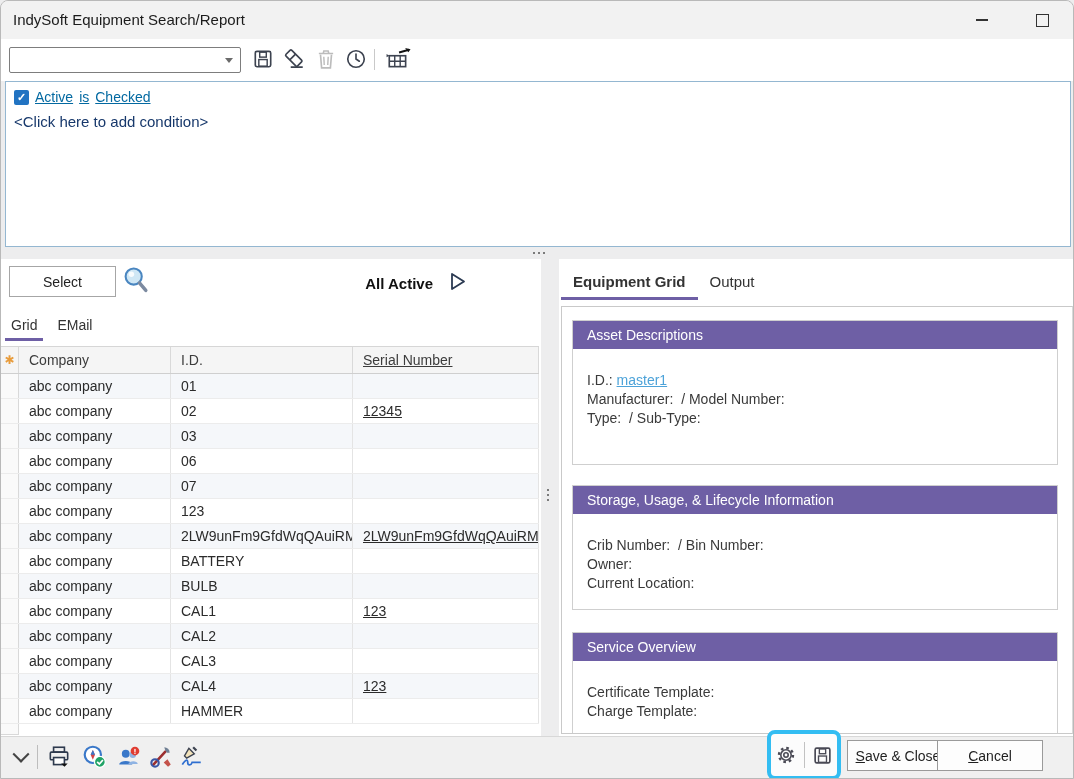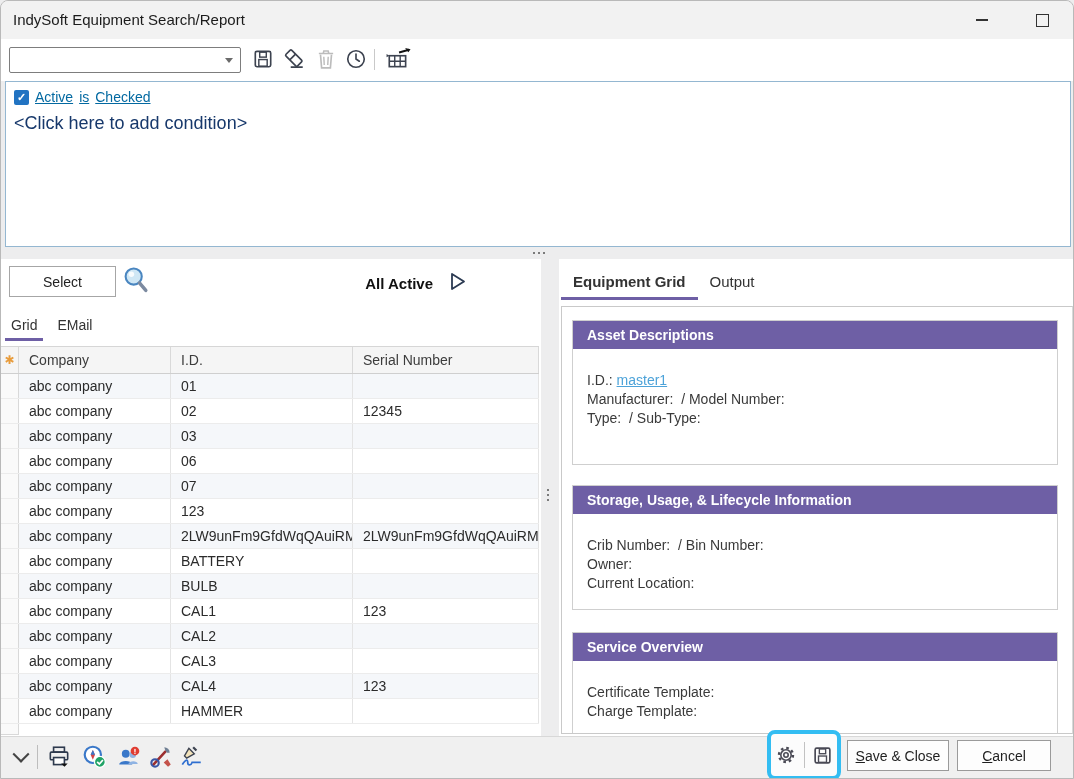--- a/index.html
+++ b/index.html
@@ -22,21 +22,21 @@
   .combo input { position:absolute; left:4px; top:1px; width:200px; height:22px; border:none; outline:none; font-size:14px; font-family:inherit; }
   .combo .caret { position:absolute; right:7px; top:10px; width:0; height:0; border-left:4px solid transparent; border-right:4px solid transparent; border-top:5px solid #6b6b6b; }
   .tb-icon { position:absolute; top:7px; width:26px; height:26px; display:flex; align-items:center; justify-content:center; }
   .tb-sep { position:absolute; top:10px; width:1px; height:21px; background:#c9c9c9; }
 
   
   .cond-panel { position:absolute; left:4px; top:80px; width:1066px; height:166px; background:#fff; border:1px solid #94b7d1; }
   .cond-row1 { position:absolute; left:8px; top:7px; display:flex; align-items:center; gap:6px; }
   .checkbox { width:15px; height:15px; background:#2173c2; border-radius:2px; color:#fff; font-size:11px; font-weight:bold; display:flex; align-items:center; justify-content:center; }
   .cond-word { color:#0369a1; font-size:14px; text-decoration:underline; cursor:pointer; }
-  .cond-add { position:absolute; left:8px; top:31px; color:#17386b; font-size:18px; cursor:pointer; }
+  .cond-add { position:absolute; left:8px; top:31px; color:#17386b; font-size:15px; cursor:pointer; }
 
   
   .h-split { position:absolute; left:527px; top:248px; width:22px; height:8px; display:flex; gap:3px; align-items:center; justify-content:center; cursor:row-resize; }
   .h-split i, .v-split i { width:2px; height:2px; background:#555; border-radius:50%; display:block; }
   .v-split { position:absolute; left:543px; top:483px; width:8px; height:22px; display:flex; flex-direction:column; gap:3px; align-items:center; justify-content:center; cursor:col-resize; }
 
   
   .left-card { position:absolute; left:0; top:258px; width:540px; height:477px; background:#fff; }
   .select-btn { position:absolute; left:8px; top:7px; width:107px; height:31px; background:#fff; border:1px solid #a6a6a6; font-size:14px; color:#222; display:flex; align-items:center; justify-content:center; cursor:pointer; }
   .search-ic { position:absolute; left:121px; top:6px; width:28px; height:30px; cursor:pointer; }
@@ -49,46 +49,46 @@
   .tabs-right .tab.active { font-weight:bold; }
   .tabs-right .tab.active::after { left:0; right:0; }
 
   
   .grid { position:absolute; left:0; top:87px; width:538px; }
   .g-head { display:flex; height:28px; background:#f5f5f5; border-top:1px solid #d6d6d6; border-bottom:1px solid #cfcfcf; }
   .g-row { display:flex; height:25px; background:#fff; border-bottom:1px solid #ececec; cursor:pointer; }
   .g-row.alt { background:#f5f7fa; }
   .c-sel { width:18px; border-right:1px solid #d9d9d9; background:#fafafa; flex:none; display:flex; align-items:center; justify-content:center; }
   .g-head .c-sel { background:#f5f5f5; color:#e89c3c; font-size:12px; }
-  .c-company { width:152px; } .c-id { width:182px; } .c-serial { width:186px; border-right:none; }
+  .c-company { width:152px; } .c-id { width:182px; } .c-serial { width:186px; border-right:none;text-decoration:underline; }
   .g-cell { flex:none; border-right:1px solid #e4e4e4; padding:0 0 0 10px; font-size:14px; color:#2b2b2b; display:flex; align-items:center; overflow:hidden; white-space:nowrap; }
   .g-head .g-cell { color:#3c3c3c; border-right:1px solid #d9d9d9; }
   .stub-sel { width:18px; height:11px; border-right:1px solid #d9d9d9; border-bottom:1px solid #d9d9d9; background:#fafafa; }
 
   
   .right-card { position:absolute; left:558px; top:258px; width:516px; height:477px; background:#fff; }
   .tabs-right { position:absolute; left:2px; top:8px; display:flex; }
   .tabs-right .tab { font-size:15px; padding:6px 12px 10px 12px; }
   .detail-box { position:absolute; left:2px; top:47px; width:512px; height:428px; border:1px solid #c9c9c9; border-right:1px solid #d9d9d9; background:#fff; overflow:hidden; }
   .section { position:absolute; left:10px; width:486px; border:1px solid #cfcfcf; background:#fff; }
-  .sec-head { height:28px; background:#6e5fa5; color:#fff; font-size:14px; font-weight:bold; display:flex; align-items:center; padding-left:14px; }
+  .sec-head { height:28px; background:#6e5fa5; color:#fff; font-size:14px; font-weight:normal; display:flex; align-items:center; padding-left:14px; }
   .sec-body { padding:22px 0 14px 14px; }
   .sec-line { font-size:14px; color:#3a3a3a; line-height:19px; }
   .dlink { color:#4da3d9; text-decoration:underline; cursor:pointer; }
 
   
   .bottombar { position:absolute; left:0; top:735px; width:100%; height:44px; background:#f0f0f0; border-top:1px solid #d8d8d8; }
   .bb-icon { position:absolute; top:6px; width:28px; height:28px; display:flex; align-items:center; justify-content:center; cursor:pointer; }
   .bb-sep { position:absolute; left:36px; top:8px; width:1px; height:24px; background:#bdbdbd; }
   .chev { width:12px; height:12px; border-left:2px solid #444; border-bottom:2px solid #444; transform:rotate(-45deg) translate(2px,-2px); }
   .hl-box { position:absolute; left:766px; top:-7px; width:74px; height:50px; border:4px solid #33bdf2; border-radius:8px; background:#fcfcfc; display:flex; align-items:center; justify-content:center; gap:4px; }
   .hl-sep { width:1px; height:26px; background:#c2c2c2; }
   .btn { position:absolute; top:3px; height:31px; background:#fdfdfd; border:1px solid #9a9a9a; font-size:14px; color:#1f1f1f; font-family:inherit; cursor:pointer; }
   .btn-save { left:846px; width:102px; }
-  .btn-cancel { left:956px; width:94px; }
+  .btn-cancel { left:936px; width:106px; }
   svg { display:block; }
 </style>
 </head>
 <body>
 
 <div id="window">
 
   <div class="titlebar">
     <div class="title">IndySoft Equipment Search/Report</div>
     <div class="win-btn btn-min">

